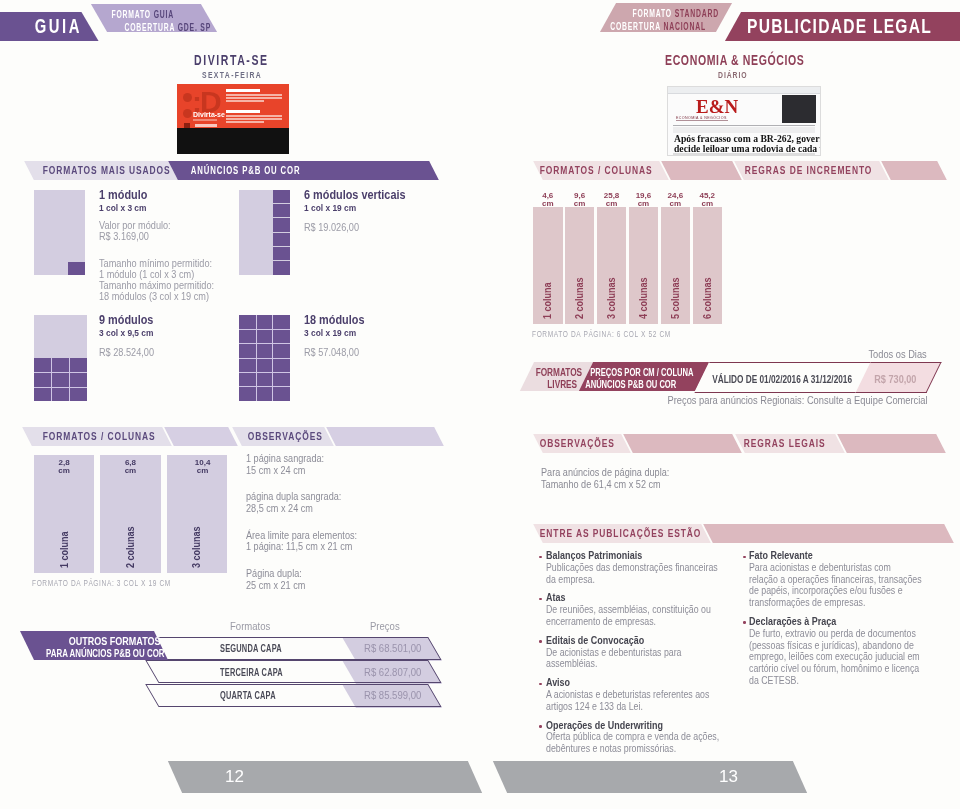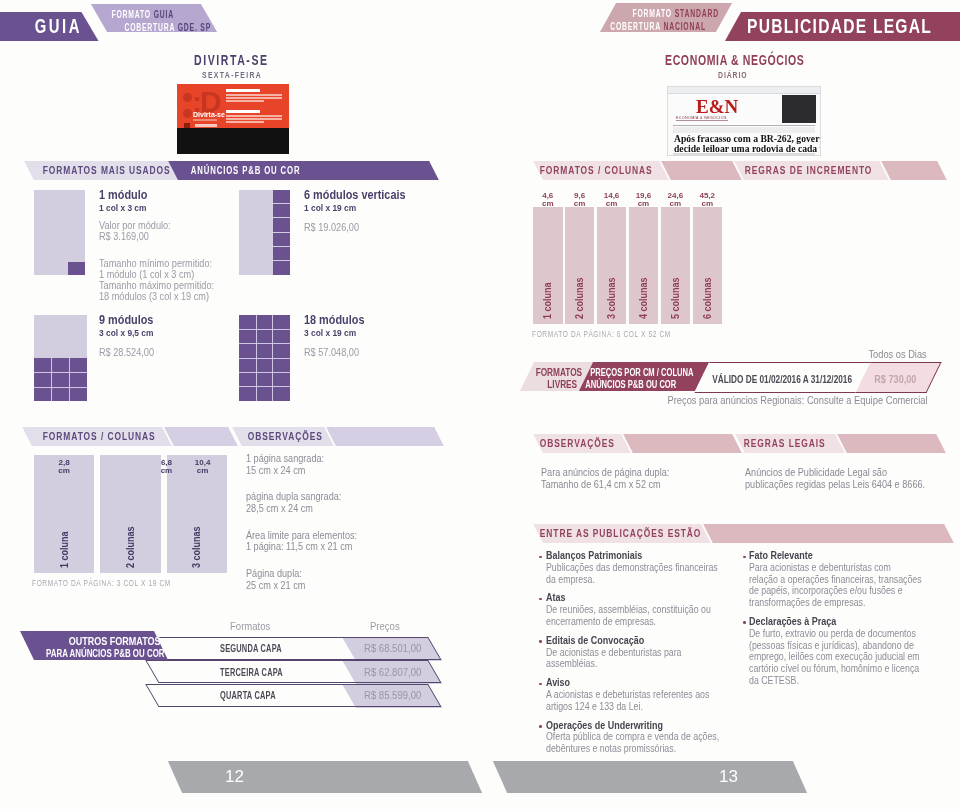--- a/index.html
+++ b/index.html
@@ -394,21 +394,21 @@
       </div>
       <div class="ccol" style="left: 0px; top: 15px; width: 29.5px; height: 117px;"></div>
       <div class="cclab" style="left: 20.25px; top: 117px; line-height: 10px; color: rgb(142, 63, 87);">1 coluna</div>
       <div class="ccm" style="left: 31.9px; top: 0px; width: 29.5px; color: rgb(142, 63, 87);">
         <div>9,6</div>
         <div>cm</div>
       </div>
       <div class="ccol" style="left: 31.9px; top: 15px; width: 29.5px; height: 117px;"></div>
       <div class="cclab" style="left: 52.15px; top: 117px; line-height: 10px; color: rgb(142, 63, 87);">2 colunas</div>
       <div class="ccm" style="left: 63.8px; top: 0px; width: 29.5px; color: rgb(142, 63, 87);">
-        <div>14,6</div>
+        <div>25,8</div>
         <div>cm</div>
       </div>
       <div class="ccol" style="left: 63.8px; top: 15px; width: 29.5px; height: 117px;"></div>
       <div class="cclab" style="left: 84.05px; top: 117px; line-height: 10px; color: rgb(142, 63, 87);">3 colunas</div>
       <div class="ccm" style="left: 95.7px; top: 0px; width: 29.5px; color: rgb(142, 63, 87);">
         <div>19,6</div>
         <div>cm</div>
       </div>
       <div class="ccol" style="left: 95.7px; top: 15px; width: 29.5px; height: 117px;"></div>
       <div class="cclab" style="left: 115.95px; top: 117px; line-height: 10px; color: rgb(142, 63, 87);">4 colunas</div>
@@ -427,21 +427,21 @@
     </div>
   <div class="abs colfoot colfoot-r">FORMATO DA PÁGINA: 6 COL X 52 CM</div>
 
   <div class="abs colchart colchart-l">
       <div class="ccm" style="left: 0px; top: 3.5px; width: 60.3px; color: rgb(68, 58, 99);">
         <div>2,8</div>
         <div>cm</div>
       </div>
       <div class="ccol-l" style="left: 0px; top: 0px; width: 60.3px; height: 118px;"></div>
       <div class="cclab" style="left: 35.65px; top: 103px; line-height: 10px; color: rgb(68, 58, 99);">1 coluna</div>
-      <div class="ccm" style="left: 66.3px; top: 3.5px; width: 60.3px; color: rgb(68, 58, 99); margin-left: 36px;">
+      <div class="ccm" style="left: 66.3px; top: 3.5px; width: 60.3px; color: rgb(68, 58, 99);">
         <div>6,8</div>
         <div>cm</div>
       </div>
       <div class="ccol-l" style="left: 66.3px; top: 0px; width: 60.3px; height: 118px;"></div>
       <div class="cclab" style="left: 101.95px; top: 103px; line-height: 10px; color: rgb(68, 58, 99);">2 colunas</div>
       <div class="ccm" style="left: 132.6px; top: 3.5px; width: 72px; color: rgb(68, 58, 99);">
         <div>10,4</div>
         <div>cm</div>
       </div>
       <div class="ccol-l" style="left: 132.6px; top: 0px; width: 60.3px; height: 118px;"></div>
@@ -485,24 +485,20 @@
       </div>
     <div class="pb-d">
         <div class="pb-d-in">R$ 730,00</div>
       </div>
   </div>
   <div class="abs precos-note">Preços para anúncios Regionais: Consulte a Equipe Comercial</div>
 
   <div class="abs tx-obsr">
     <div class="tl">Para anúncios de página dupla:</div>
     <div class="tl">Tamanho de 61,4 cm x 52 cm</div>
-  </div>
-  <div class="abs tx-regras">
-    <div class="tl">Anúncios de Publicidade Legal são</div>
-    <div class="tl">publicações regidas pelas Leis 6404 e 8666.</div>
   </div>
 
   <div class="abs pub-col pub-col1">
       <div class="pbit">
         <span class="bdot"></span>
         <div class="pbt">Balanços Patrimoniais</div>
         <div class="pbb">Publicações das demonstrações financeiras</div>
         <div class="pbb">da empresa.</div>
       </div>
       <div class="pbit">

